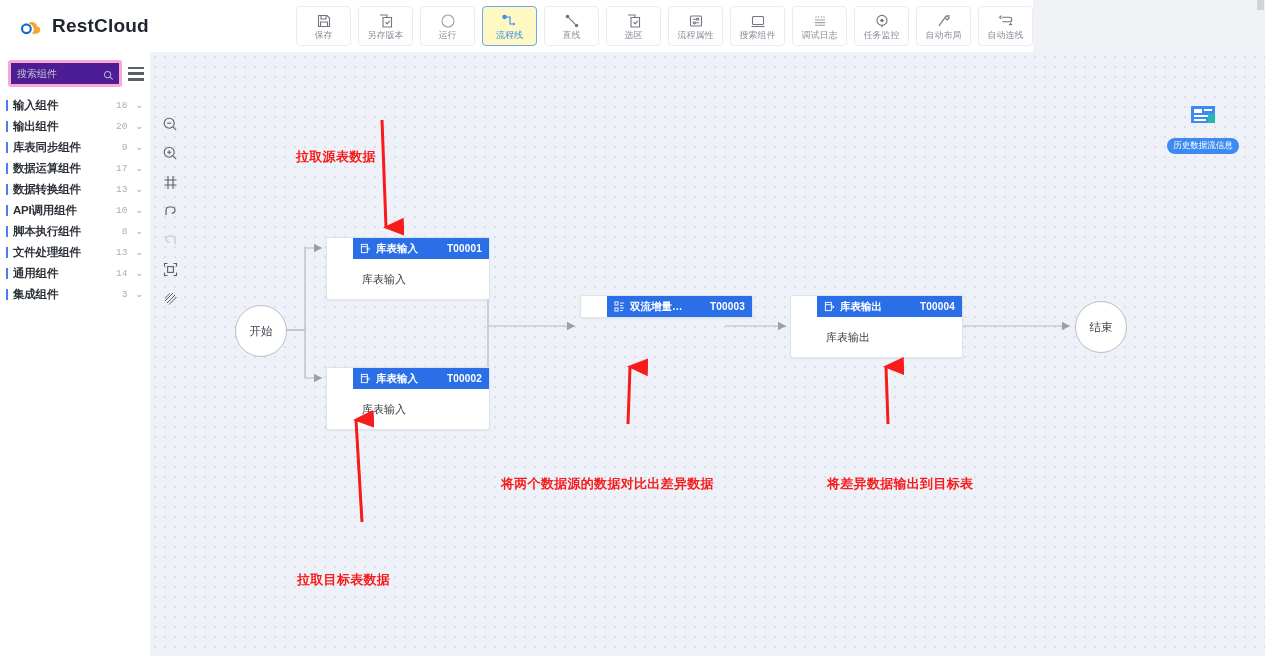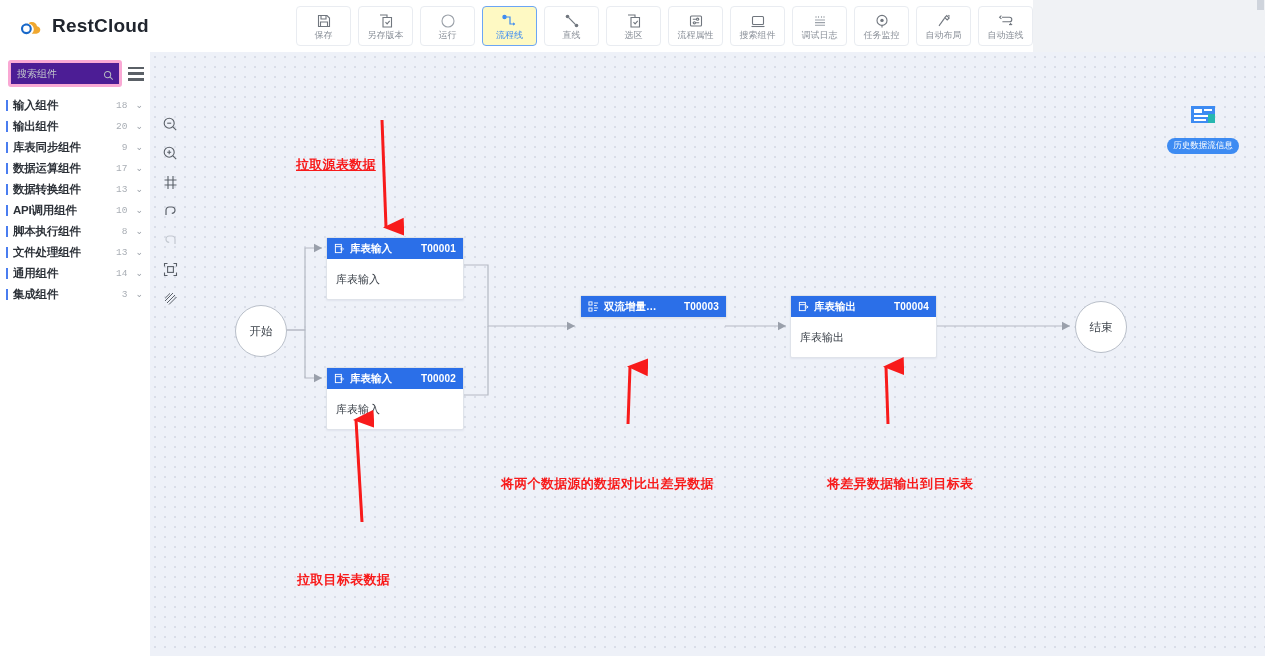--- a/index.html
+++ b/index.html
@@ -69,21 +69,21 @@
     overflow: hidden;
   }
   .canvas-tools {
     position: absolute; left: 10px; top: 62px; display: flex; flex-direction: column; gap: 9px;
   }
   .ctool { width: 20px; height: 20px; display: flex; align-items: center; justify-content: center; cursor: pointer; }
 
   
   .node { position: absolute; width: 136px; background: #ffffff;
           border: 1px solid #dfe3ea; border-radius: 2px;
-          box-shadow: 0 1px 2px rgba(40,60,100,.07); }
+          box-shadow: 0 1px 2px rgba(40,60,100,.07); padding-left: 26px; }
   .node-head {
     height: 21px; background: #2b6fe8; display: flex; align-items: center;
     padding: 0 7px; gap: 5px;
   }
   .node-title { font-size: 10.5px; color: #fff; font-weight: bold; white-space: nowrap; overflow: hidden; }
   .node-code { font-size: 10px; color: #fff; font-weight: bold; margin-left: auto; letter-spacing: .2px; }
   .node-body { height: 40px; display: flex; align-items: center; padding-left: 9px; }
   .node-body span { font-size: 11px; color: #3c424a; }
 
   .term {
@@ -481,21 +481,21 @@
         </marker>
       </defs>
       <g stroke="#f81b1b" stroke-width="3" fill="none">
         <path d="M232,68 L236,175" marker-end="url(#rar)"></path>
         <path d="M212,470 L206,368" marker-end="url(#rarU)"></path>
         <path d="M478,372 L480,315" marker-end="url(#rarU)"></path>
         <path d="M738,372 L736,315" marker-end="url(#rarU)"></path>
       </g>
     </svg>
 
-    <div class="anno" style="left:146px; top:104px;text-decoration:underline;">拉取源表数据</div>
+    <div class="anno" style="left:146px; top:96px;">拉取源表数据</div>
     <div class="anno" style="left:147px; top:519px;">拉取目标表数据</div>
     <div class="anno" style="left:351px; top:423px;">将两个数据源的数据对比出差异数据</div>
     <div class="anno" style="left:677px; top:423px;">将差异数据输出到目标表</div>
 
     <div class="hist-widget">
       <span>
         <svg width="32" height="26" viewBox="0 0 32 26">
           <rect x="4" y="2" width="24" height="17" fill="#3d8bf2"></rect>
           <rect x="7" y="5" width="8" height="4" fill="#ffffff"></rect>
           <rect x="17" y="5" width="8" height="2" fill="#ffffff"></rect>

